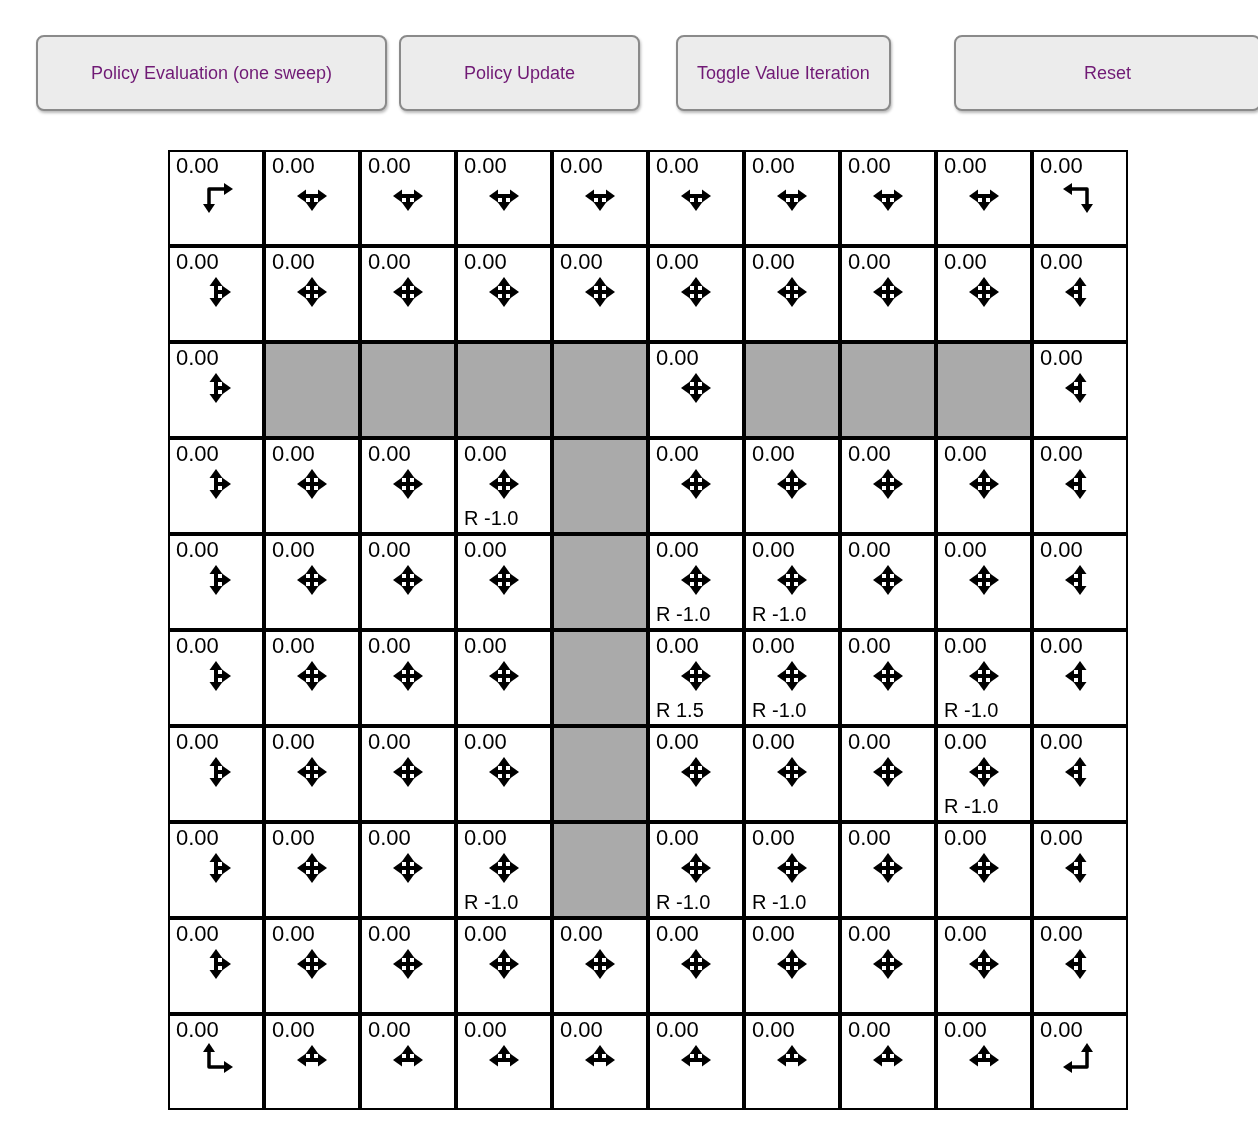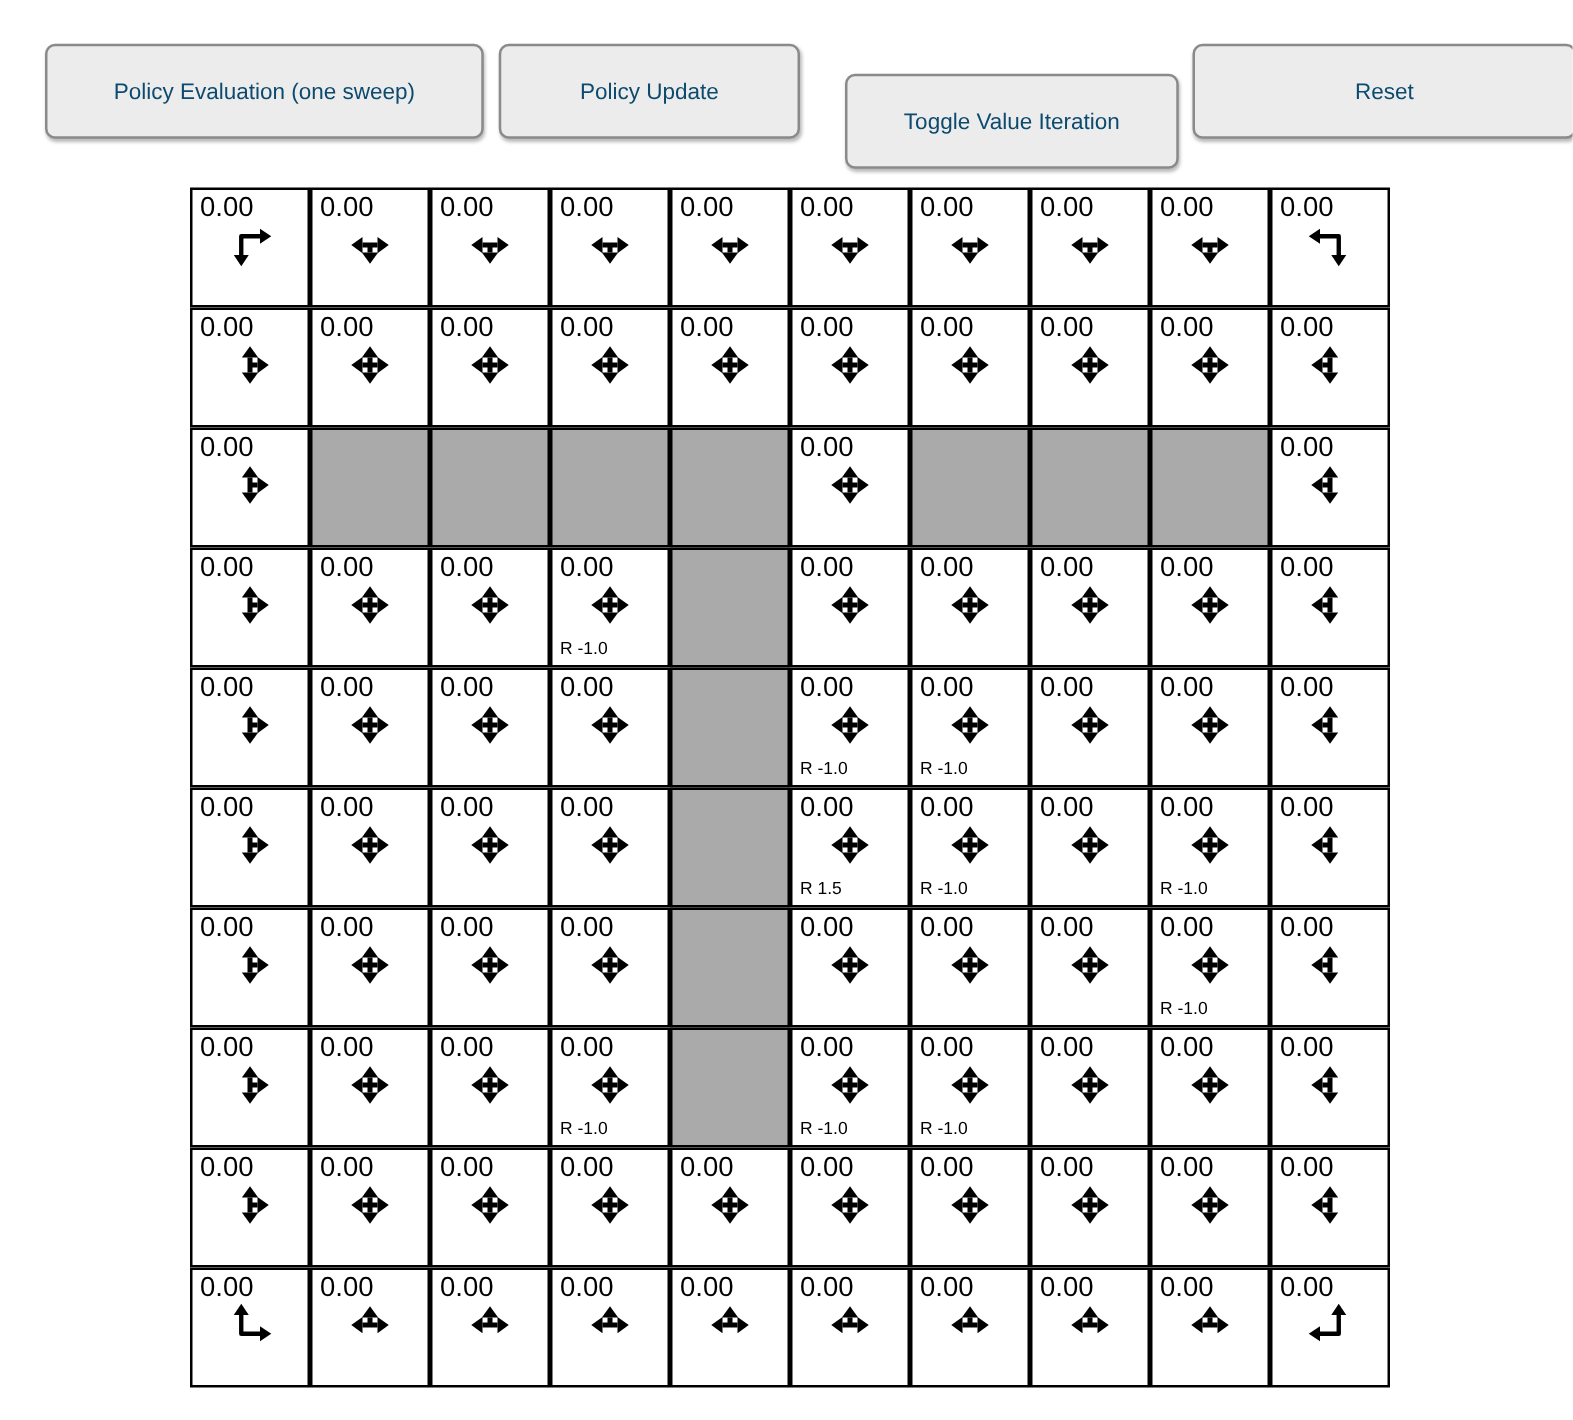--- a/index.html
+++ b/index.html
@@ -3,47 +3,47 @@
 <meta charset="utf-8">
 <style>
   html,body{margin:0;padding:0;background:#ffffff;}
   body{
     width:1258px;height:1136px;position:relative;
     font-family:"Liberation Sans",sans-serif;color:#000;
   }
   .toolbar-btn{
     position:absolute;top:35px;height:76px;
     background:#ececec;border:2px solid #8a8a8a;border-radius:8px;
-    font-family:"Liberation Sans",sans-serif;font-size:18px;color:#0c4a6e;
+    font-family:"Liberation Sans",sans-serif;font-size:18px;color:#701a75;
     box-shadow:1px 2px 3px rgba(0,0,0,0.28);
     display:flex;align-items:center;justify-content:center;
     cursor:pointer;box-sizing:border-box;
   }
   .btn-1{left:36px;width:351px;}
   .btn-2{left:399px;width:241px;}
-  .btn-3{left:676px;width:267px;margin-top:24px;}
+  .btn-3{left:676px;width:215px;}
   .btn-4{left:954px;width:307px;}
 
   .gridworld{
-    position:absolute;left:152px;top:150px;
+    position:absolute;left:168px;top:150px;
     display:grid;grid-template-columns:repeat(10,96px);grid-auto-rows:96px;
   }
   .cell{
     position:relative;box-sizing:border-box;
     border:2px solid #000;background:#fff;
   }
   .cell.wall{background:#aaaaaa;}
   .val{
     position:absolute;left:6px;top:1px;
     font-size:22px;line-height:26px;white-space:nowrap;
   }
   .arr{position:absolute;left:22px;top:20px;width:48px;height:48px;}
   .rew{
     position:absolute;left:6px;bottom:6px;
-    font-size:14px;line-height:16px;white-space:nowrap;
+    font-size:20px;line-height:16px;white-space:nowrap;
   }
 </style>
 </head>
 <body>
 
 <div>
   <button class="toolbar-btn btn-1">Policy Evaluation (one sweep)</button>
   <button class="toolbar-btn btn-2">Policy Update</button>
   <button class="toolbar-btn btn-3">Toggle Value Iteration</button>
   <button class="toolbar-btn btn-4">Reset</button>

